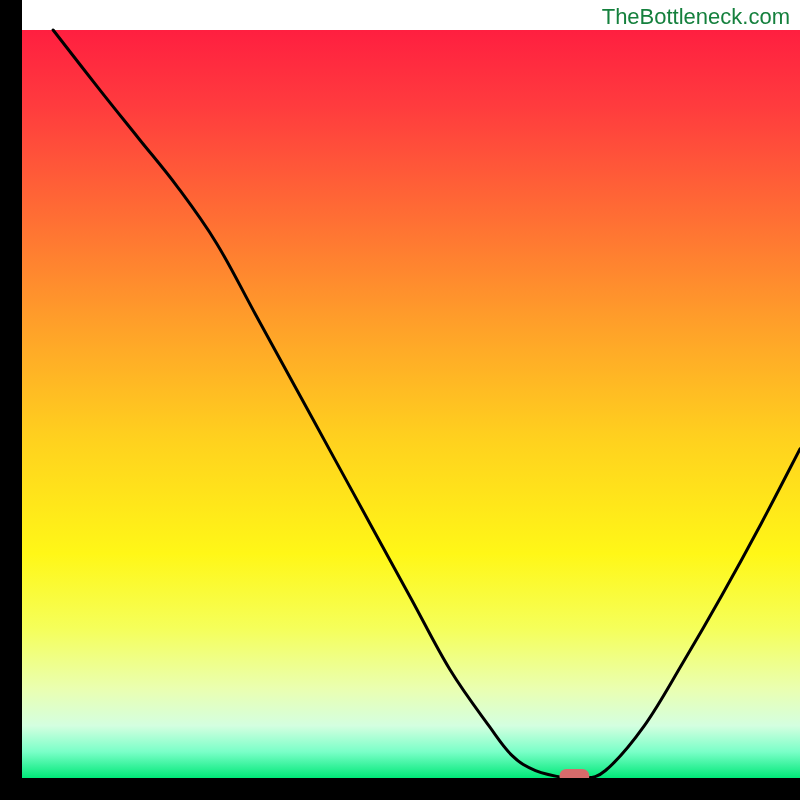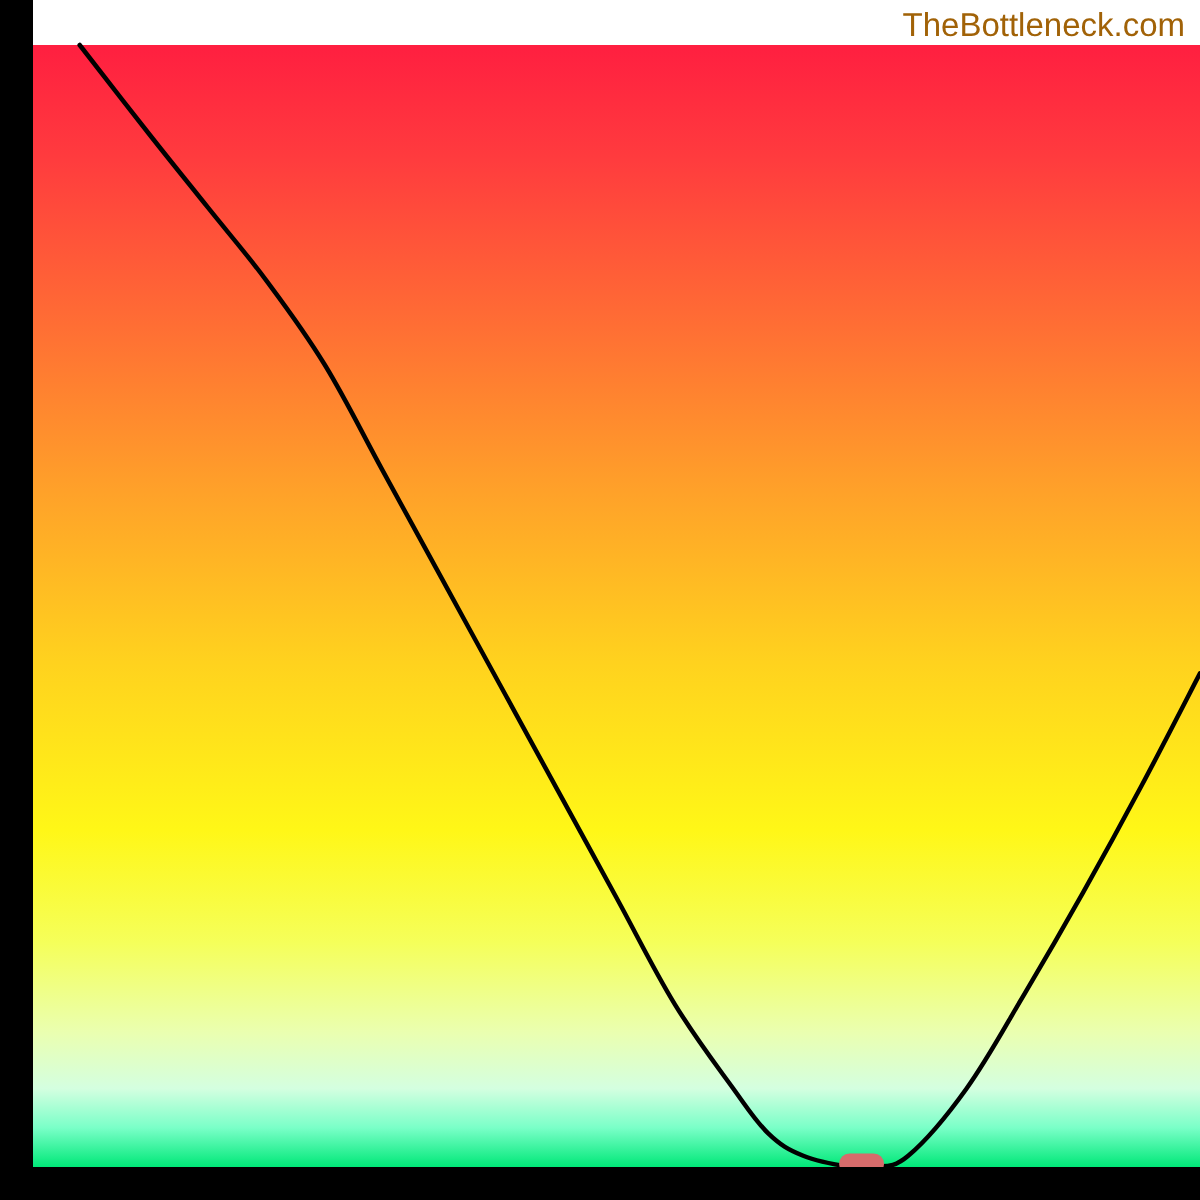--- a/index.html
+++ b/index.html
@@ -9,21 +9,21 @@
     width: 800px;
     height: 800px;
     overflow: hidden;
     position: relative;
     font-family: Arial, Helvetica, sans-serif;
   }
   .watermark {
     position: absolute;
     top: 4px;
     right: 10px;
-    color: #a16207;
+    color: #15803d;
     font-size: 22px;
     font-weight: 500;
     z-index: 20;
   }
   .chart-wrap {
     position: absolute;
     left: 0;
     top: 0;
     width: 800px;
     height: 800px;

